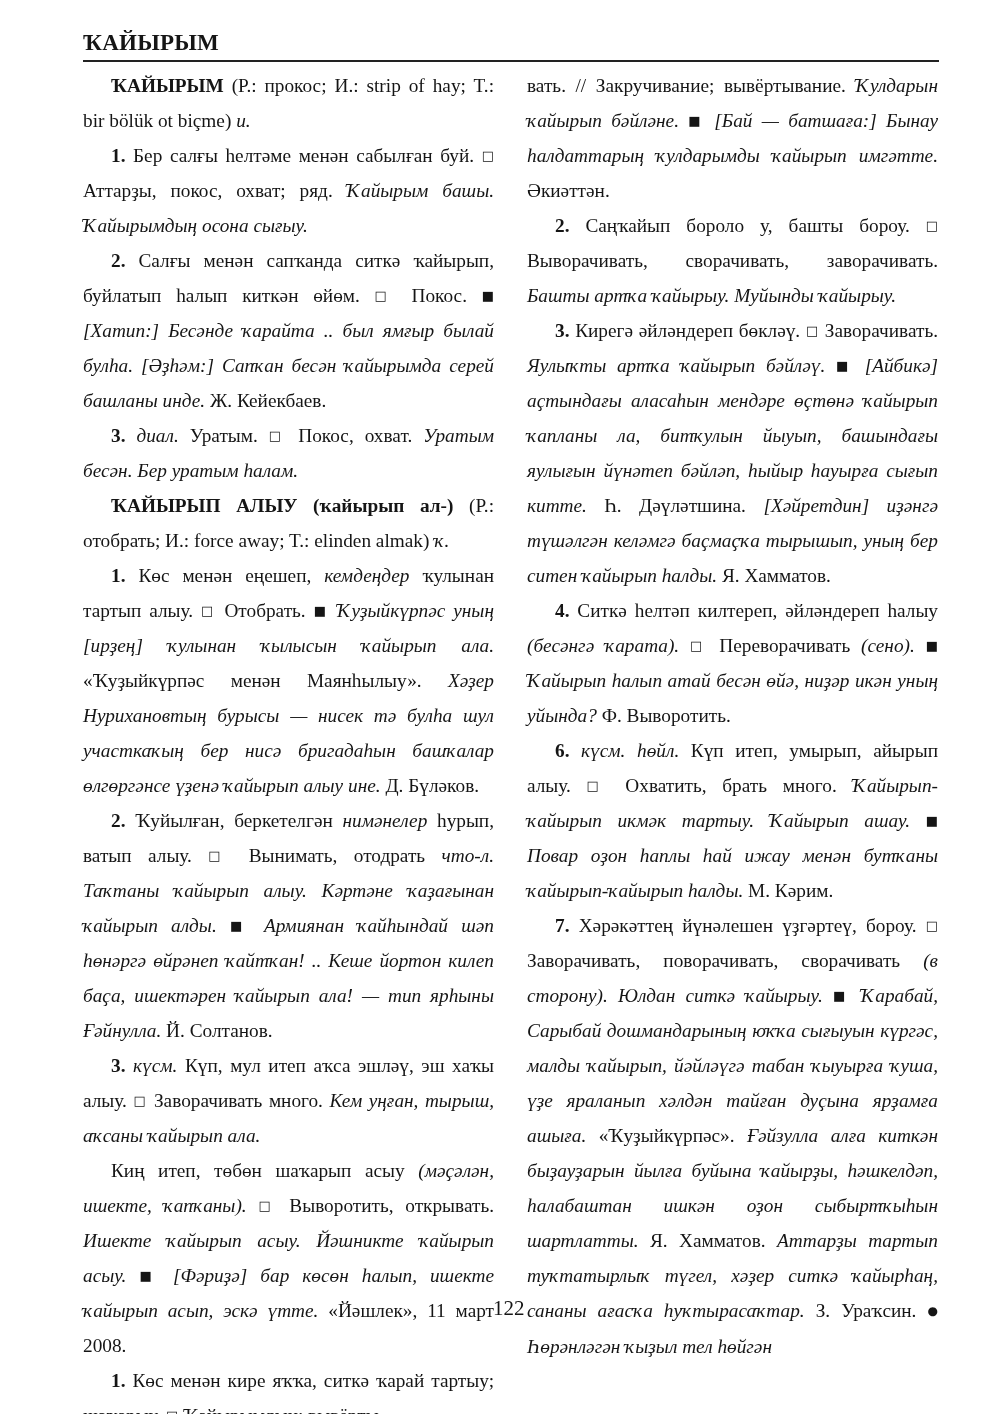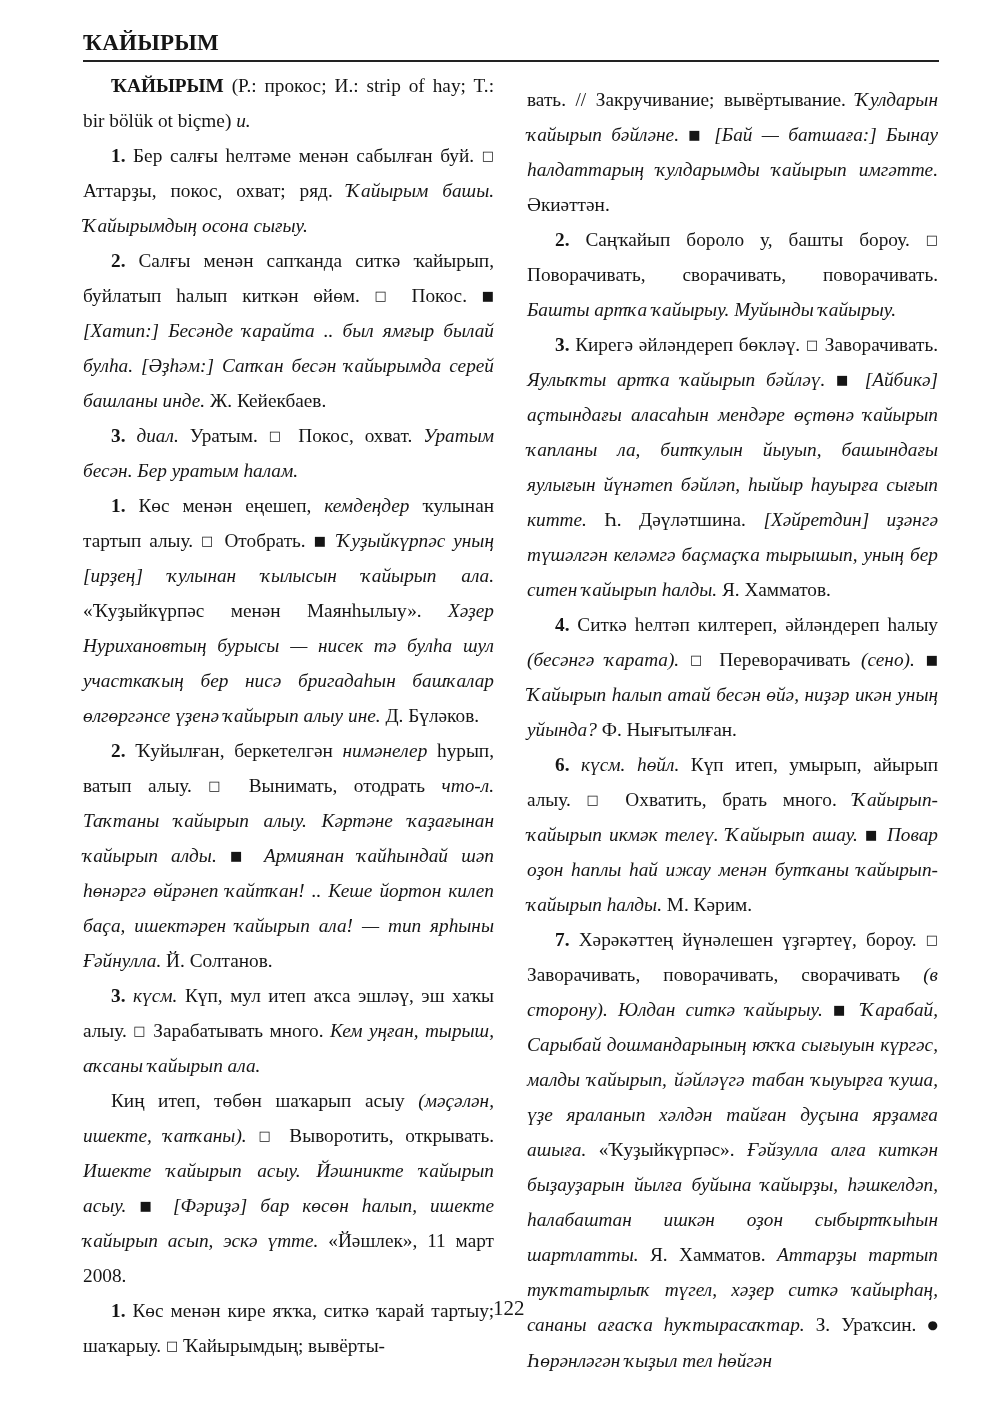--- a/index.html
+++ b/index.html
@@ -5,21 +5,21 @@
   html, body { margin: 0; padding: 0; background: #ffffff; }
   body { width: 1000px; height: 1414px; position: relative; overflow: hidden;
          font-family: "Liberation Serif", "DejaVu Serif", serif; color: #151515; }
   .running-head { position: absolute; left: 83px; top: 30px; font-weight: bold;
          font-size: 23px; letter-spacing: 0.2px; }
   .head-rule { position: absolute; left: 83px; top: 60px; width: 856px; height: 0;
          border-top: 2px solid #222; }
   .col { position: absolute; top: 68px; width: 411px; font-size: 19.3px; line-height: 35px;
          text-align: justify; hyphens: manual; }
   .col.left { left: 83px; }
-  .col.right { left: 527px; margin-top: 14px; }
+  .col.right { left: 527px; }
   .p { margin: 0; text-indent: 0; }
   .p.ind { text-indent: 28px; }
   .p.cont { text-indent: 0; }
   .hw { font-weight: bold; }
   .num { font-weight: bold; }
   i, .it { font-style: italic; }
   .sq { font-family: "DejaVu Sans", sans-serif; font-size: 13px; vertical-align: 2px; }
   .bsq { font-family: "DejaVu Sans", sans-serif; font-size: 13px; vertical-align: 2px; }
   .dot { font-family: "DejaVu Sans", sans-serif; font-size: 12px; vertical-align: 2px; }
   .page-number { position: absolute; left: 493px; top: 1296px; font-size: 21px; }
@@ -29,29 +29,30 @@
 
 <div>
   <div class="running-head">ҠАЙЫРЫМ</div>
   <div class="head-rule"></div>
 
   <div class="col left">
       <p class="p ind"><span class="hw">ҠАЙЫРЫМ</span><span> (Р.: прокос; И.: strip of hay; T.: bir bölük ot biçme) </span><span class="it">и.</span></p>
       <p class="p ind"><span class="num">1.</span><span> Бер салғы һелтәме менән сабылған буй. </span><span class="sq">□</span><span> Аттарҙы, покос, охват; ряд. </span><span class="it">Ҡайырым башы. Ҡайырымдың осона сығыу.</span></p>
       <p class="p ind"><span class="num">2.</span><span> Салғы менән сапҡанда ситкә ҡайырып, буйлатып һалып киткән өйөм. </span><span class="sq">□</span><span> Покос. </span><span class="bsq">■</span><span class="it"> [Хатип:] Бесәнде ҡарайта .. был ямғыр былай булһа. [Әҙһәм:] Сапҡан бесән ҡайырымда серей башланы инде.</span><span> Ж. Кейекбаев.</span></p>
       <p class="p ind"><span class="num">3.</span><span class="it"> диал.</span><span> Уратым. </span><span class="sq">□</span><span> Покос, охват. </span><span class="it">Уратым бесән. Бер уратым һалам.</span></p>
+      <p class="p ind"><span class="hw">ҠАЙЫРЫП АЛЫУ (ҡайырып ал-)</span><span> (Р.: отобрать; И.: force away; T.: elinden almak) </span><span class="it">ҡ.</span></p>
       <p class="p ind"><span class="num">1.</span><span> Көс менән еңешеп, </span><span class="it">кемдеңдер</span><span> ҡулынан тартып алыу. </span><span class="sq">□</span><span> Отобрать. </span><span class="bsq">■</span><span class="it"> Ҡуҙыйкүрпәс уның [ирҙең] ҡулынан ҡылысын ҡайырып ала.</span><span> «Ҡуҙыйкүрпәс менән Маянһылыу». </span><span class="it">Хәҙер Нурихановтың бурысы — нисек тә булһа шул участкаҡың бер нисә бригадаһын башҡалар өлгөргәнсе үҙенә ҡайырып алыу ине.</span><span> Д. Бүләков.</span></p>
       <p class="p ind"><span class="num">2.</span><span> Ҡуйылған, беркетелгән </span><span class="it">нимәнелер</span><span> һурып, ватып алыу. </span><span class="sq">□</span><span> Вынимать, отодрать </span><span class="it">что-л. Таҡтаны ҡайырып алыу. Кәртәне ҡаҙағынан ҡайырып алды. </span><span class="bsq">■</span><span class="it"> Армиянан ҡайһындай шәп һөнәргә өйрәнеп ҡайтҡан! .. Кеше йортон килеп баҫа, ишектәрен ҡайырып ала! — тип ярһыны Ғәйнулла.</span><span> Й. Солтанов.</span></p>
-      <p class="p ind"><span class="num">3.</span><span class="it"> күсм.</span><span> Күп, мул итеп аҡса эшләү, эш хаҡы алыу. </span><span class="sq">□</span><span> Зарабатывать много. </span><span class="it">Кем уңған, тырыш, аҡсаны ҡайырып ала.</span></p>
+      <p class="p ind"><span class="num">3.</span><span class="it"> күсм.</span><span> Күп, мул итеп аҡса эшләү, эш хаҡы алыу. </span><span class="sq">□</span><span> Заворачивать много. </span><span class="it">Кем уңған, тырыш, аҡсаны ҡайырып ала.</span></p>
       <p class="p ind"><span>Киң итеп, төбөн шаҡарып асыу </span><span class="it">(мәҫәлән, ишекте, ҡапҡаны).</span><span> </span><span class="sq">□</span><span> Выворотить, открывать. </span><span class="it">Ишекте ҡайырып асыу. Йәшникте ҡайырып асыу. </span><span class="bsq">■</span><span class="it"> [Фәриҙә] бар көсөн һалып, ишекте ҡайырып асып, эскә үтте.</span><span> «Йәшлек», 11 март 2008.</span></p>
       <p class="p ind"><span class="num">1.</span><span> Көс менән кире яҡҡа, ситкә ҡарай тартыу; шаҡарыу. </span><span class="sq">□</span><span> Ҡайырымдың; вывёрты-</span></p>
     </div>
   <div class="col right">
       <p class="p cont"><span>вать. // Закручивание; вывёртывание. </span><span class="it">Ҡулдарын ҡайырып бәйләне. </span><span class="bsq">■</span><span class="it"> [Бай — батшаға:] Бынау һалдаттарың ҡулдарымды ҡайырып имгәтте.</span><span> Әкиәттән.</span></p>
-      <p class="p ind"><span class="num">2.</span><span> Саңҡайып бороло у, башты бороу. </span><span class="sq">□</span><span> Поворачивать, сворачивать, поворачивать. </span><span class="it">Башты артҡа ҡайырыу. Муйынды ҡайырыу.</span></p>
+      <p class="p ind"><span class="num">2.</span><span> Саңҡайып бороло у, башты бороу. </span><span class="sq">□</span><span> Выворачивать, сворачивать, заворачивать. </span><span class="it">Башты артҡа ҡайырыу. Муйынды ҡайырыу.</span></p>
       <p class="p ind"><span class="num">3.</span><span> Кирегә әйләндереп бөкләү. </span><span class="sq">□</span><span> Заворачивать. </span><span class="it">Яулыҡты артҡа ҡайырып бәйләү. </span><span class="bsq">■</span><span class="it"> [Айбикә] аҫтындағы аласаһын мендәре өҫтөнә ҡайырып ҡапланы ла, битҡулын йыуып, башындағы яулығын йүнәтеп бәйләп, һыйыр һауырға сығып китте.</span><span> Һ. Дәүләтшина. </span><span class="it">[Хәйретдин] иҙәнгә түшәлгән келәмгә баҫмаҫҡа тырышып, уның бер ситен ҡайырып һалды.</span><span> Я. Хамматов.</span></p>
-      <p class="p ind"><span class="num">4.</span><span> Ситкә һелтәп килтереп, әйләндереп һалыу </span><span class="it">(бесәнгә ҡарата).</span><span> </span><span class="sq">□</span><span> Переворачивать </span><span class="it">(сено). </span><span class="bsq">■</span><span class="it"> Ҡайырып һалып атай бесән өйә, ниҙәр икән уның уйында?</span><span> Ф. Нығытылған.</span></p>
-      <p class="p ind"><span class="num">6.</span><span class="it"> күсм. һөйл.</span><span> Күп итеп, умырып, айырып алыу. </span><span class="sq">□</span><span> Охватить, брать много. </span><span class="it">Ҡайырып-ҡайырып икмәк телеү. Ҡайырып ашау. </span><span class="bsq">■</span><span class="it"> Повар оҙон һаплы һай ижау менән бутҡаны ҡайырып-ҡайырып һалды.</span><span> М. Кәрим.</span></p>
+      <p class="p ind"><span class="num">4.</span><span> Ситкә һелтәп килтереп, әйләндереп һалыу </span><span class="it">(бесәнгә ҡарата).</span><span> </span><span class="sq">□</span><span> Переворачивать </span><span class="it">(сено). </span><span class="bsq">■</span><span class="it"> Ҡайырып һалып атай бесән өйә, ниҙәр икән уның уйында?</span><span> Ф. Выворотить.</span></p>
+      <p class="p ind"><span class="num">6.</span><span class="it"> күсм. һөйл.</span><span> Күп итеп, умырып, айырып алыу. </span><span class="sq">□</span><span> Охватить, брать много. </span><span class="it">Ҡайырып-ҡайырып икмәк тартыу. Ҡайырып ашау. </span><span class="bsq">■</span><span class="it"> Повар оҙон һаплы һай ижау менән бутҡаны ҡайырып-ҡайырып һалды.</span><span> М. Кәрим.</span></p>
       <p class="p ind"><span class="num">7.</span><span> Хәрәкәттең йүнәлешен үҙгәртеү, бороу. </span><span class="sq">□</span><span> Заворачивать, поворачивать, сворачивать </span><span class="it">(в сторону). Юлдан ситкә ҡайырыу. </span><span class="bsq">■</span><span class="it"> Ҡарабай, Сарыбай дошмандарының юҡҡа сығыуын күргәс, малды ҡайырып, йәйләүгә табан ҡыуырға ҡуша, үҙе яраланып хәлдән тайған дуҫына ярҙамға ашыға.</span><span> «Ҡуҙыйкүрпәс». </span><span class="it">Ғәйзулла алға киткән быҙауҙарын йылға буйына ҡайырҙы, һәшкелдәп, һалабаштан ишкән оҙон сыбыртҡыһын шартлатты.</span><span> Я. Хамматов. </span><span class="it">Аттарҙы тартып туҡтатырлыҡ түгел, хәҙер ситкә ҡайырһаң, сананы ағасҡа һуҡтырасаҡтар.</span><span> З. Ураҡсин. </span><span class="dot">●</span><span class="it"> Һөрәнләгән ҡыҙыл тел һөйгән</span></p>
     </div>
 
   <div class="page-number">122</div>
 </div>
 
 </body></html>

